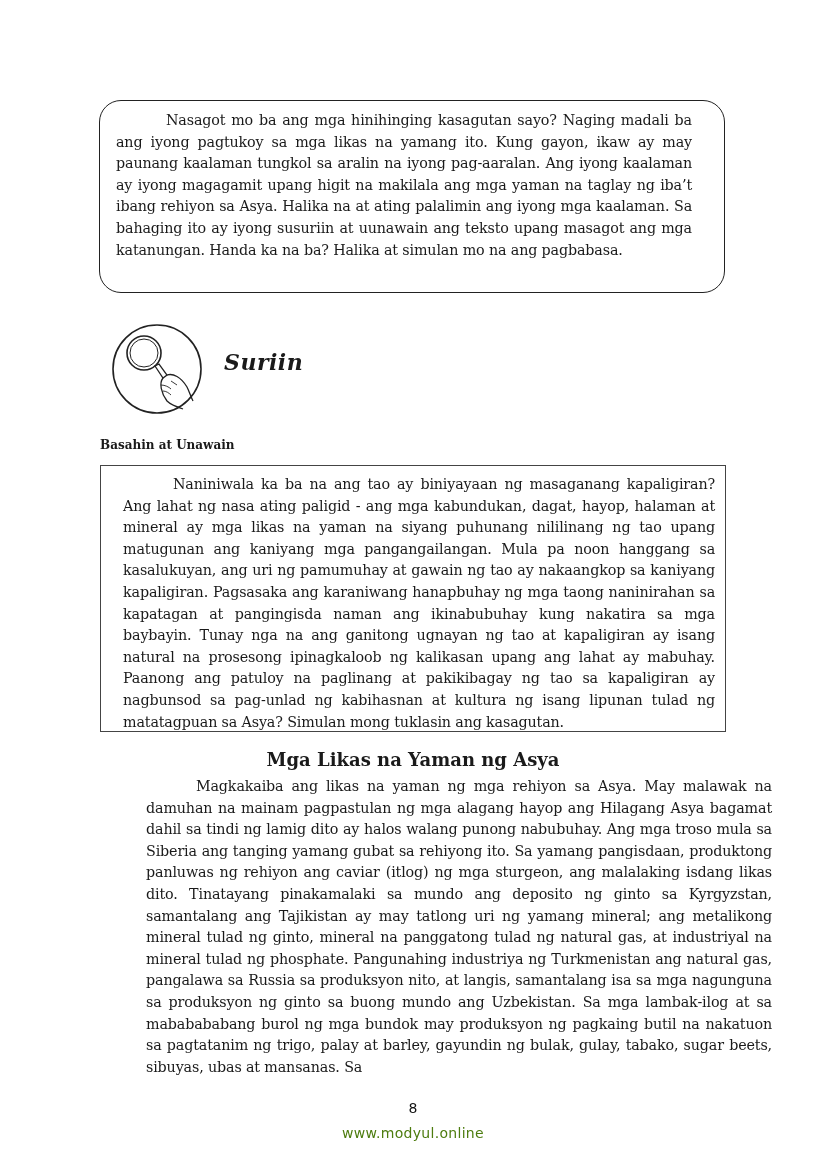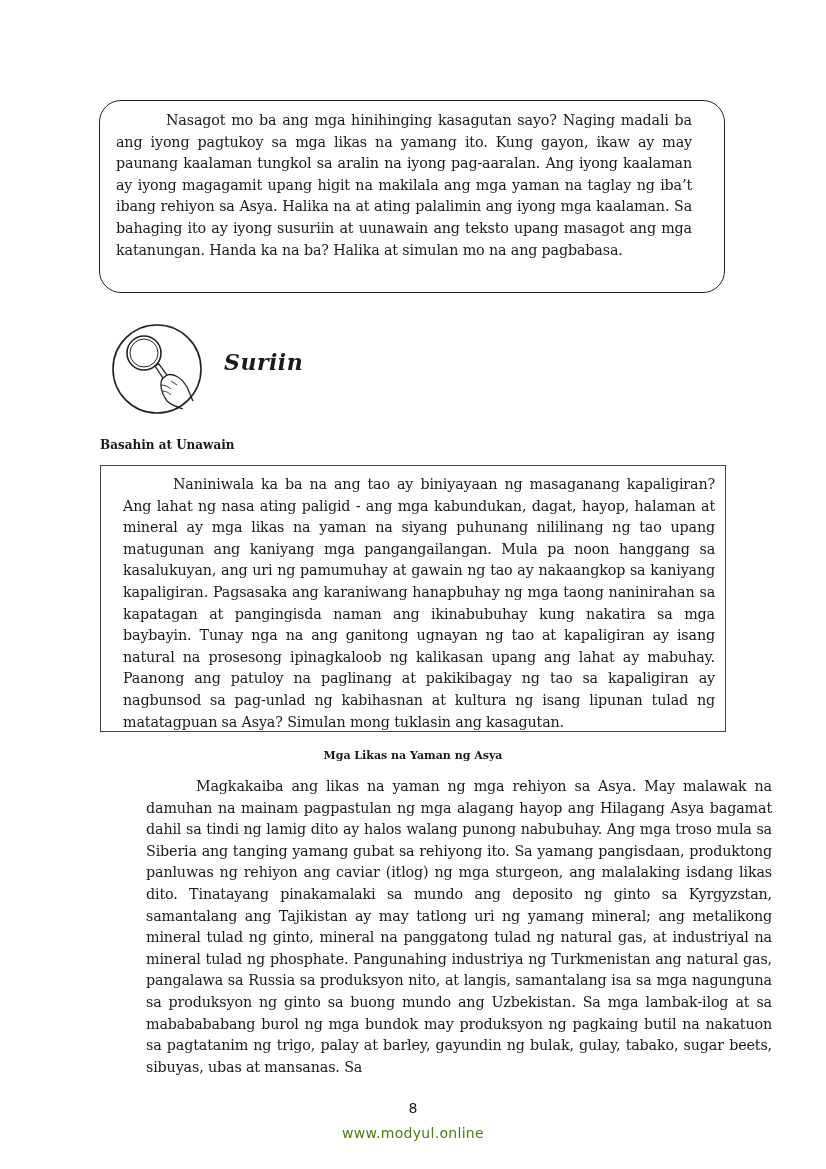--- a/index.html
+++ b/index.html
@@ -25,21 +25,21 @@
     }
     .sub-heading {
       position: absolute; left: 100px; top: 438px; font-size: 12px; font-weight: bold; margin: 0;
     }
     .square-box {
       position: absolute; left: 100px; top: 465px; width: 626px; height: 267px;
       border: 1.2px solid #444; box-sizing: border-box; padding: 8px 10px 0 22px;
     }
     .section-heading {
       position: absolute; left: 100px; width: 626px; top: 749px; text-align: center;
-      font-size: 11px; font-weight: bold; margin: 0;
+      font-size: 18px; font-weight: bold; margin: 0;
     }
     .body-text { position: absolute; left: 100px; top: 776px; width: 626px; margin-left: 46px; }
     .page-number {
       position: absolute; left: 0; width: 826px; top: 1100px; text-align: center;
       font-family: "DejaVu Sans", sans-serif; font-size: 14px; color: #111;
     }
     .watermark {
       position: absolute; left: 0; width: 826px; top: 1125px; text-align: center;
       font-family: "DejaVu Sans", sans-serif; font-size: 14px; color: #4d7c0f; letter-spacing: 0.3px;
     }

